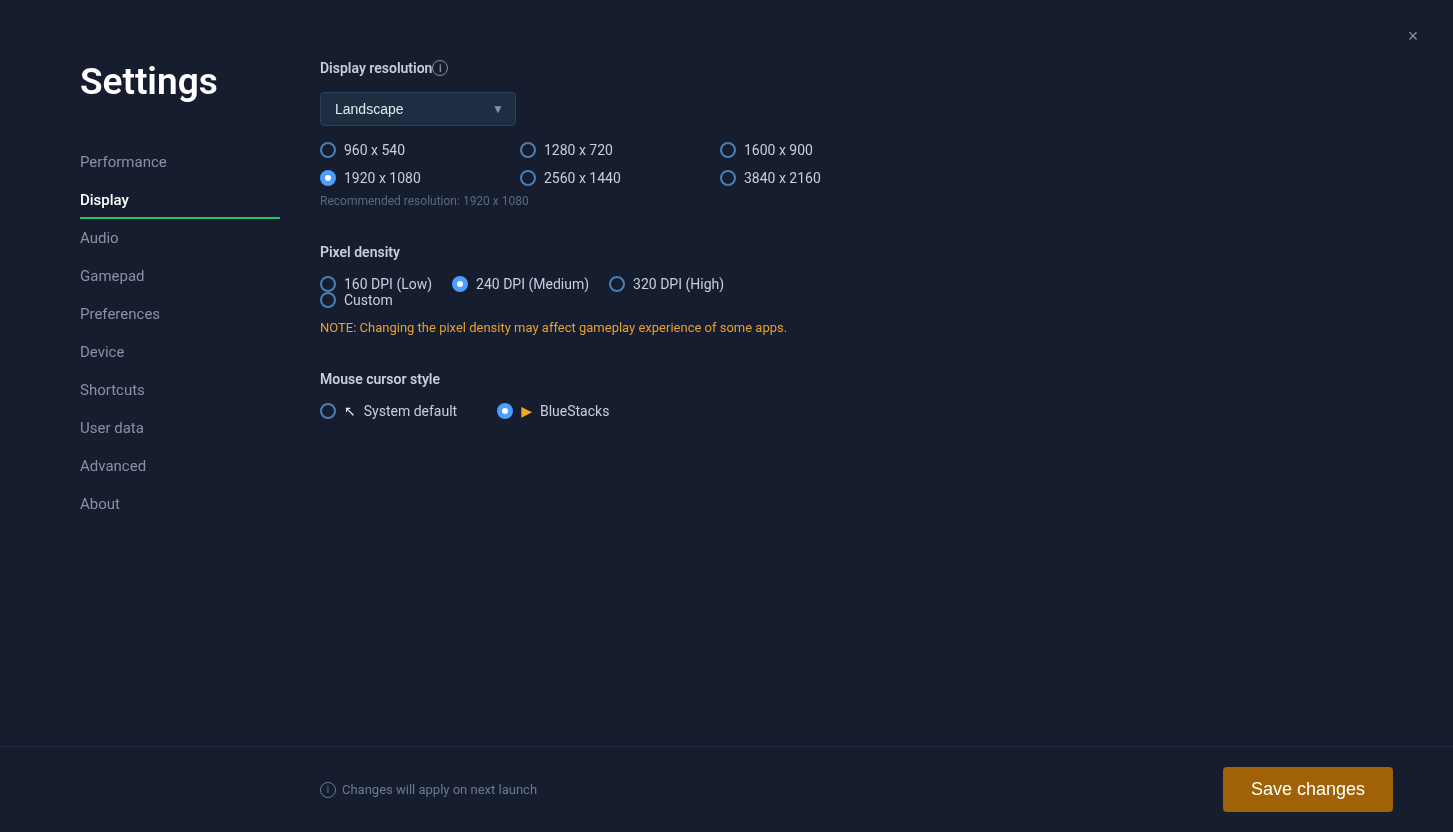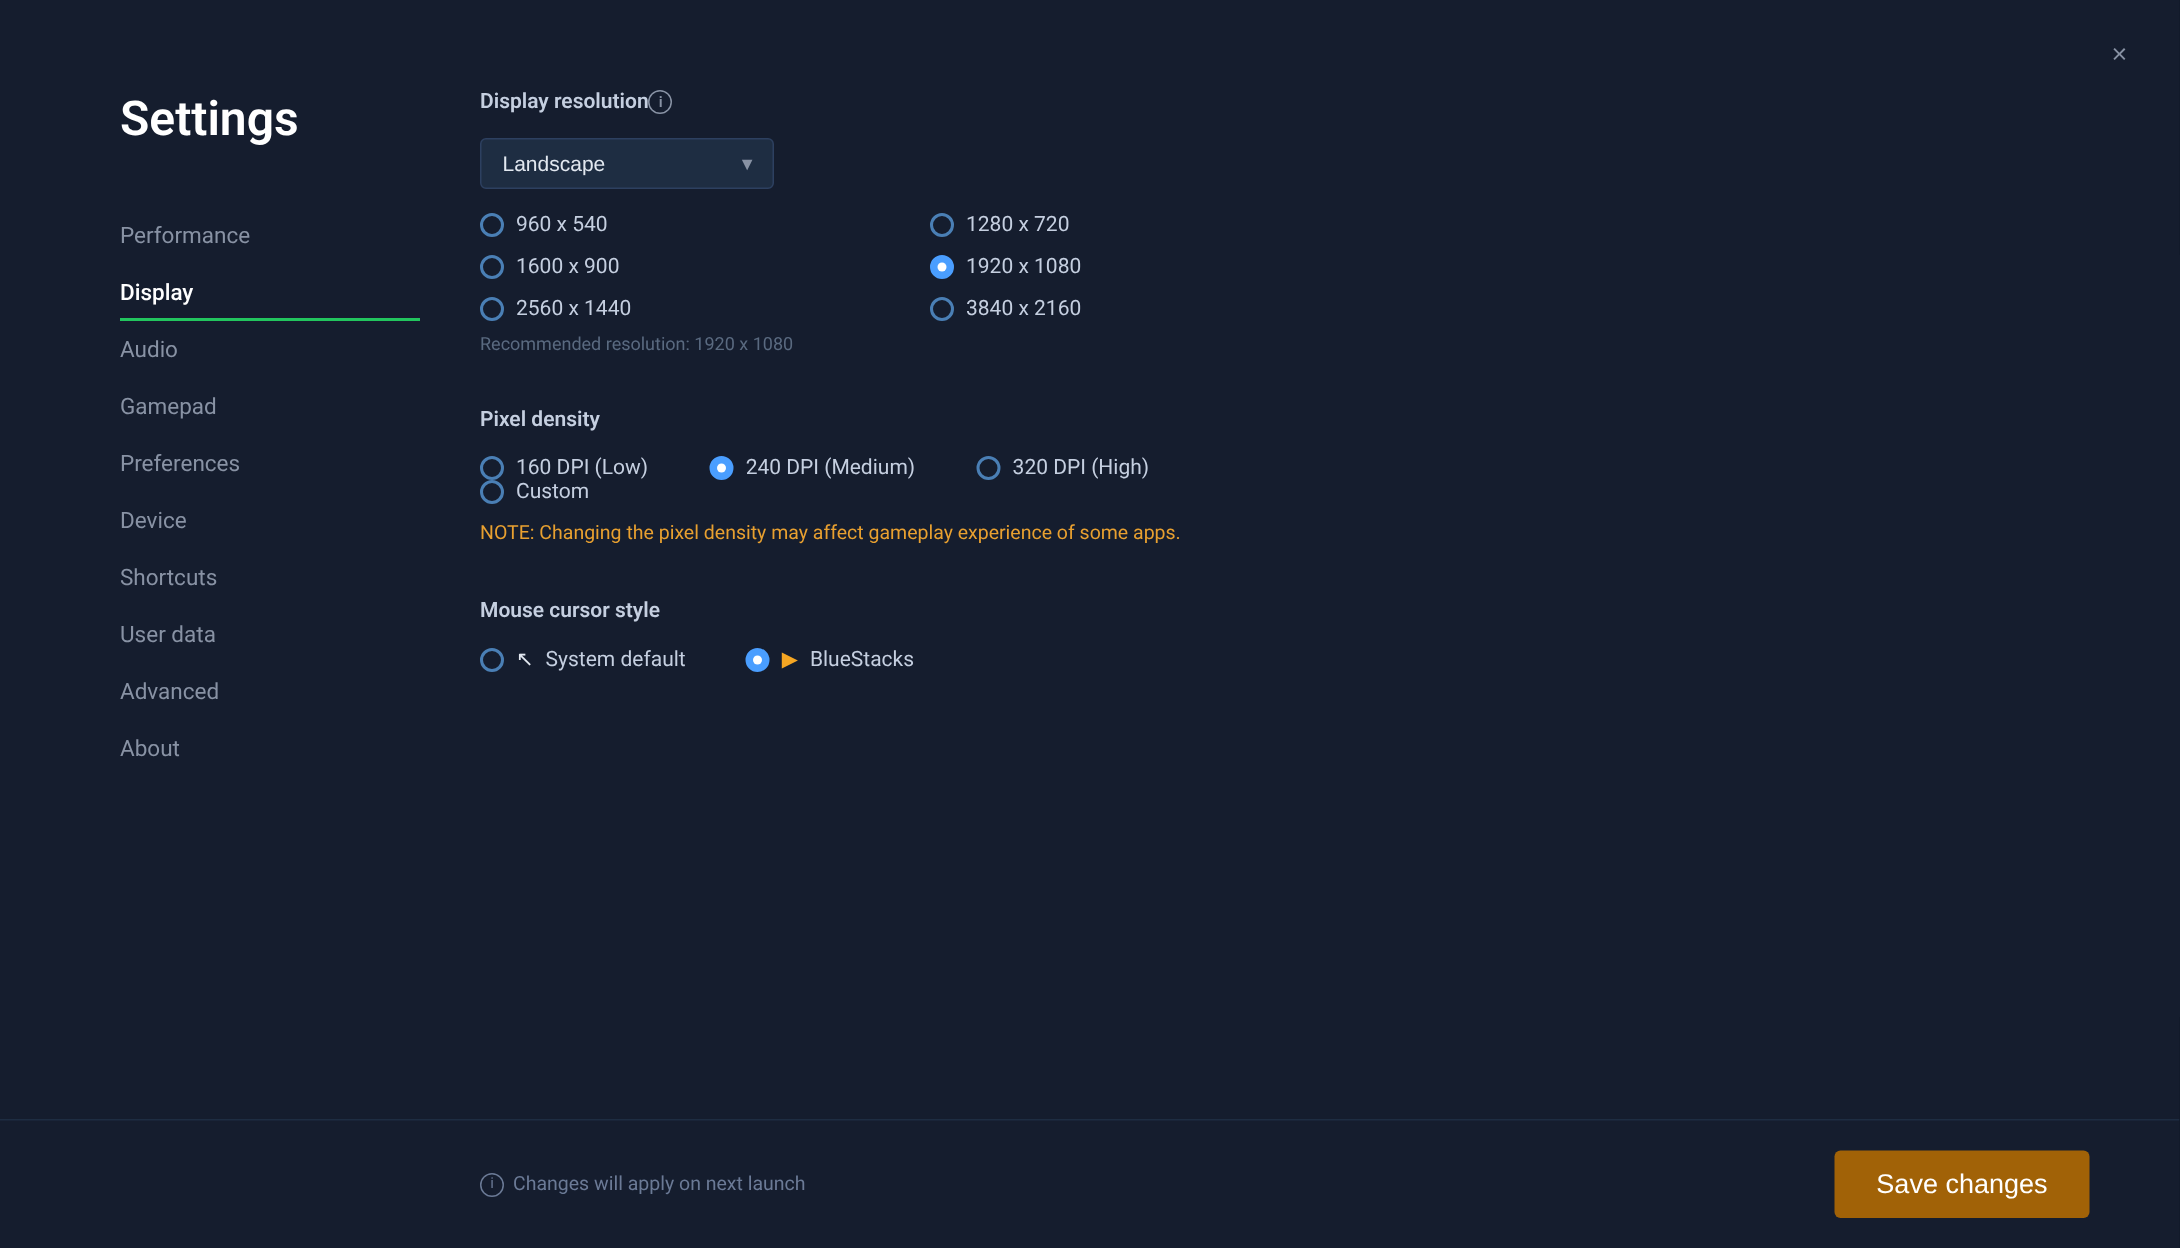--- a/index.html
+++ b/index.html
@@ -45,21 +45,21 @@
       padding: 60px 0 0 0;
     }
 
     .sidebar {
       width: 280px;
       padding: 0 0 0 80px;
       flex-shrink: 0;
     }
 
     .settings-title {
-      font-size: 32px;
+      font-size: 37px;
       font-weight: 600;
       color: #ffffff;
       margin-bottom: 40px;
     }
 
     .nav-item {
       display: block;
       padding: 10px 0;
       font-size: 15px;
       color: #8892a4;
@@ -134,21 +134,21 @@
       right: 12px;
       top: 50%;
       transform: translateY(-50%);
       pointer-events: none;
       color: #8892a4;
       font-size: 12px;
     }
 
     .radio-grid {
       display: grid;
-      grid-template-columns: repeat(2, 1fr);
+      grid-template-columns: repeat(3, 1fr);
       gap: 12px 0;
       margin-top: 16px;
       max-width: 600px;
     }
 
     .radio-option {
       display: flex;
       align-items: center;
       gap: 8px;
       cursor: pointer;
@@ -332,21 +332,21 @@
         </div>
 
         <div class="recommended-text">Recommended resolution: 1920 x 1080</div>
       </div>
 
       <div class="section">
         <div class="section-title">
           <span>Pixel density</span>
         </div>
 
-        <div style="display: flex; gap: 41px; align-items: center; flex-wrap: wrap;">
+        <div style="display: flex; gap: 20px; align-items: center; flex-wrap: wrap;">
           <label class="radio-option">
             <div class="radio-circle"></div>
             <span class="radio-label">160 DPI (Low)</span>
           </label>
           <label class="radio-option">
             <div class="radio-circle checked"></div>
             <span class="radio-label">240 DPI (Medium)</span>
           </label>
           <label class="radio-option">
             <div class="radio-circle"></div>

